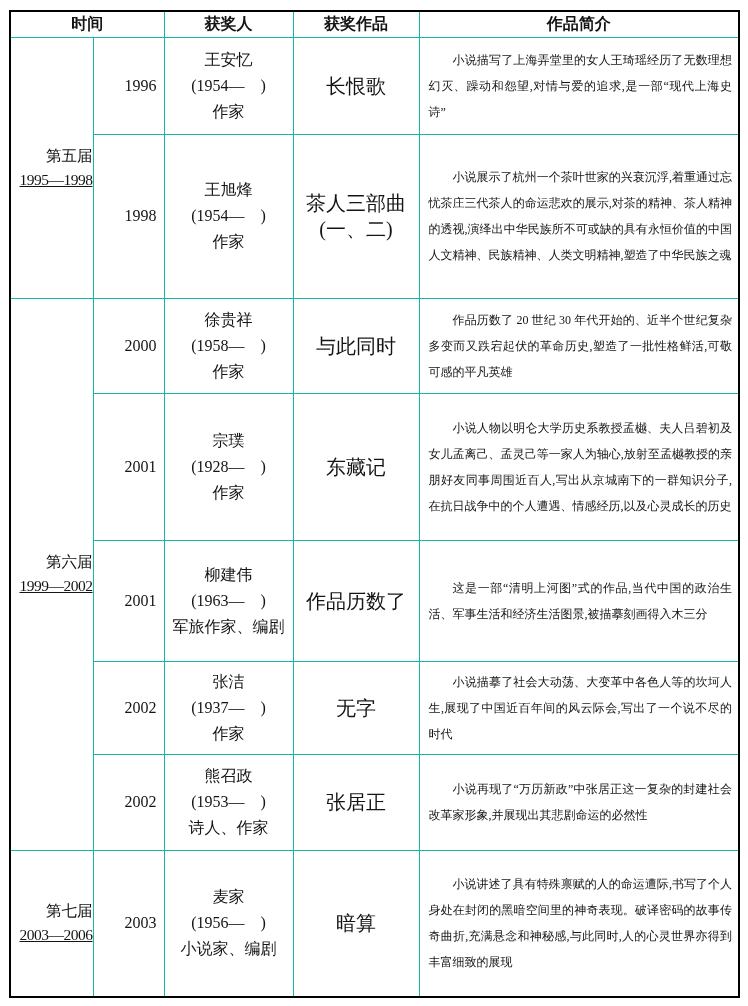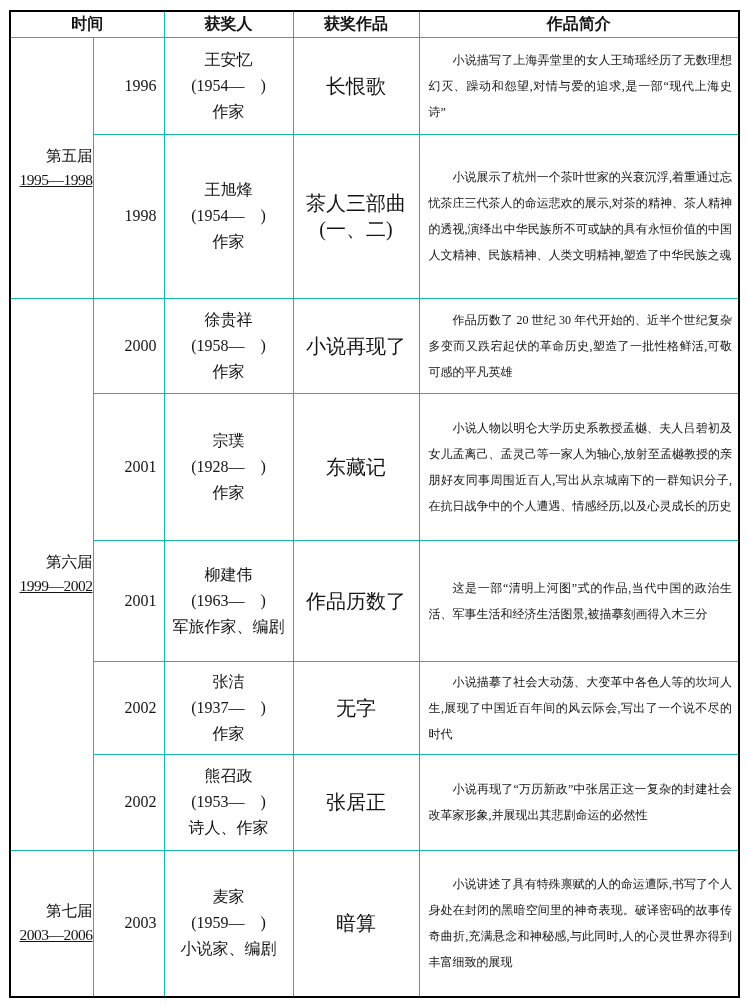--- a/index.html
+++ b/index.html
@@ -97,21 +97,21 @@
       <td rowspan="5" class="group-cell">
         <span class="g-title">第六届</span>
         <span class="g-years">1999—2002</span>
       </td>
       <td class="year-cell">2000</td>
       <td class="person-cell">
         <span>徐贵祥</span>
         <span>(1958—　)</span>
         <span>作家</span>
       </td>
-      <td class="work-cell">小说再现了</td>
+      <td class="work-cell">与此同时</td>
       <td class="intro-cell">
         <p>作品历数了 20 世纪 30 年代开始的、近半个世纪复杂多变而又跌宕起伏的革命历史,塑造了一批性格鲜活,可敬可感的平凡英雄</p>
       </td>
     </tr>
     <tr style="height:147px">
       <td class="year-cell">2001</td>
       <td class="person-cell">
         <span>宗璞</span>
         <span>(1928—　)</span>
         <span>作家</span>
@@ -159,21 +159,21 @@
     </tr>
 
     <tr style="height:147px">
       <td class="group-cell">
         <span class="g-title">第七届</span>
         <span class="g-years">2003—2006</span>
       </td>
       <td class="year-cell">2003</td>
       <td class="person-cell">
         <span>麦家</span>
-        <span>(1959—　)</span>
+        <span>(1956—　)</span>
         <span>小说家、编剧</span>
       </td>
       <td class="work-cell">暗算</td>
       <td class="intro-cell">
         <p>小说讲述了具有特殊禀赋的人的命运遭际,书写了个人身处在封闭的黑暗空间里的神奇表现。破译密码的故事传奇曲折,充满悬念和神秘感,与此同时,人的心灵世界亦得到丰富细致的展现</p>
       </td>
     </tr>
   </tbody>
 </table>
 

